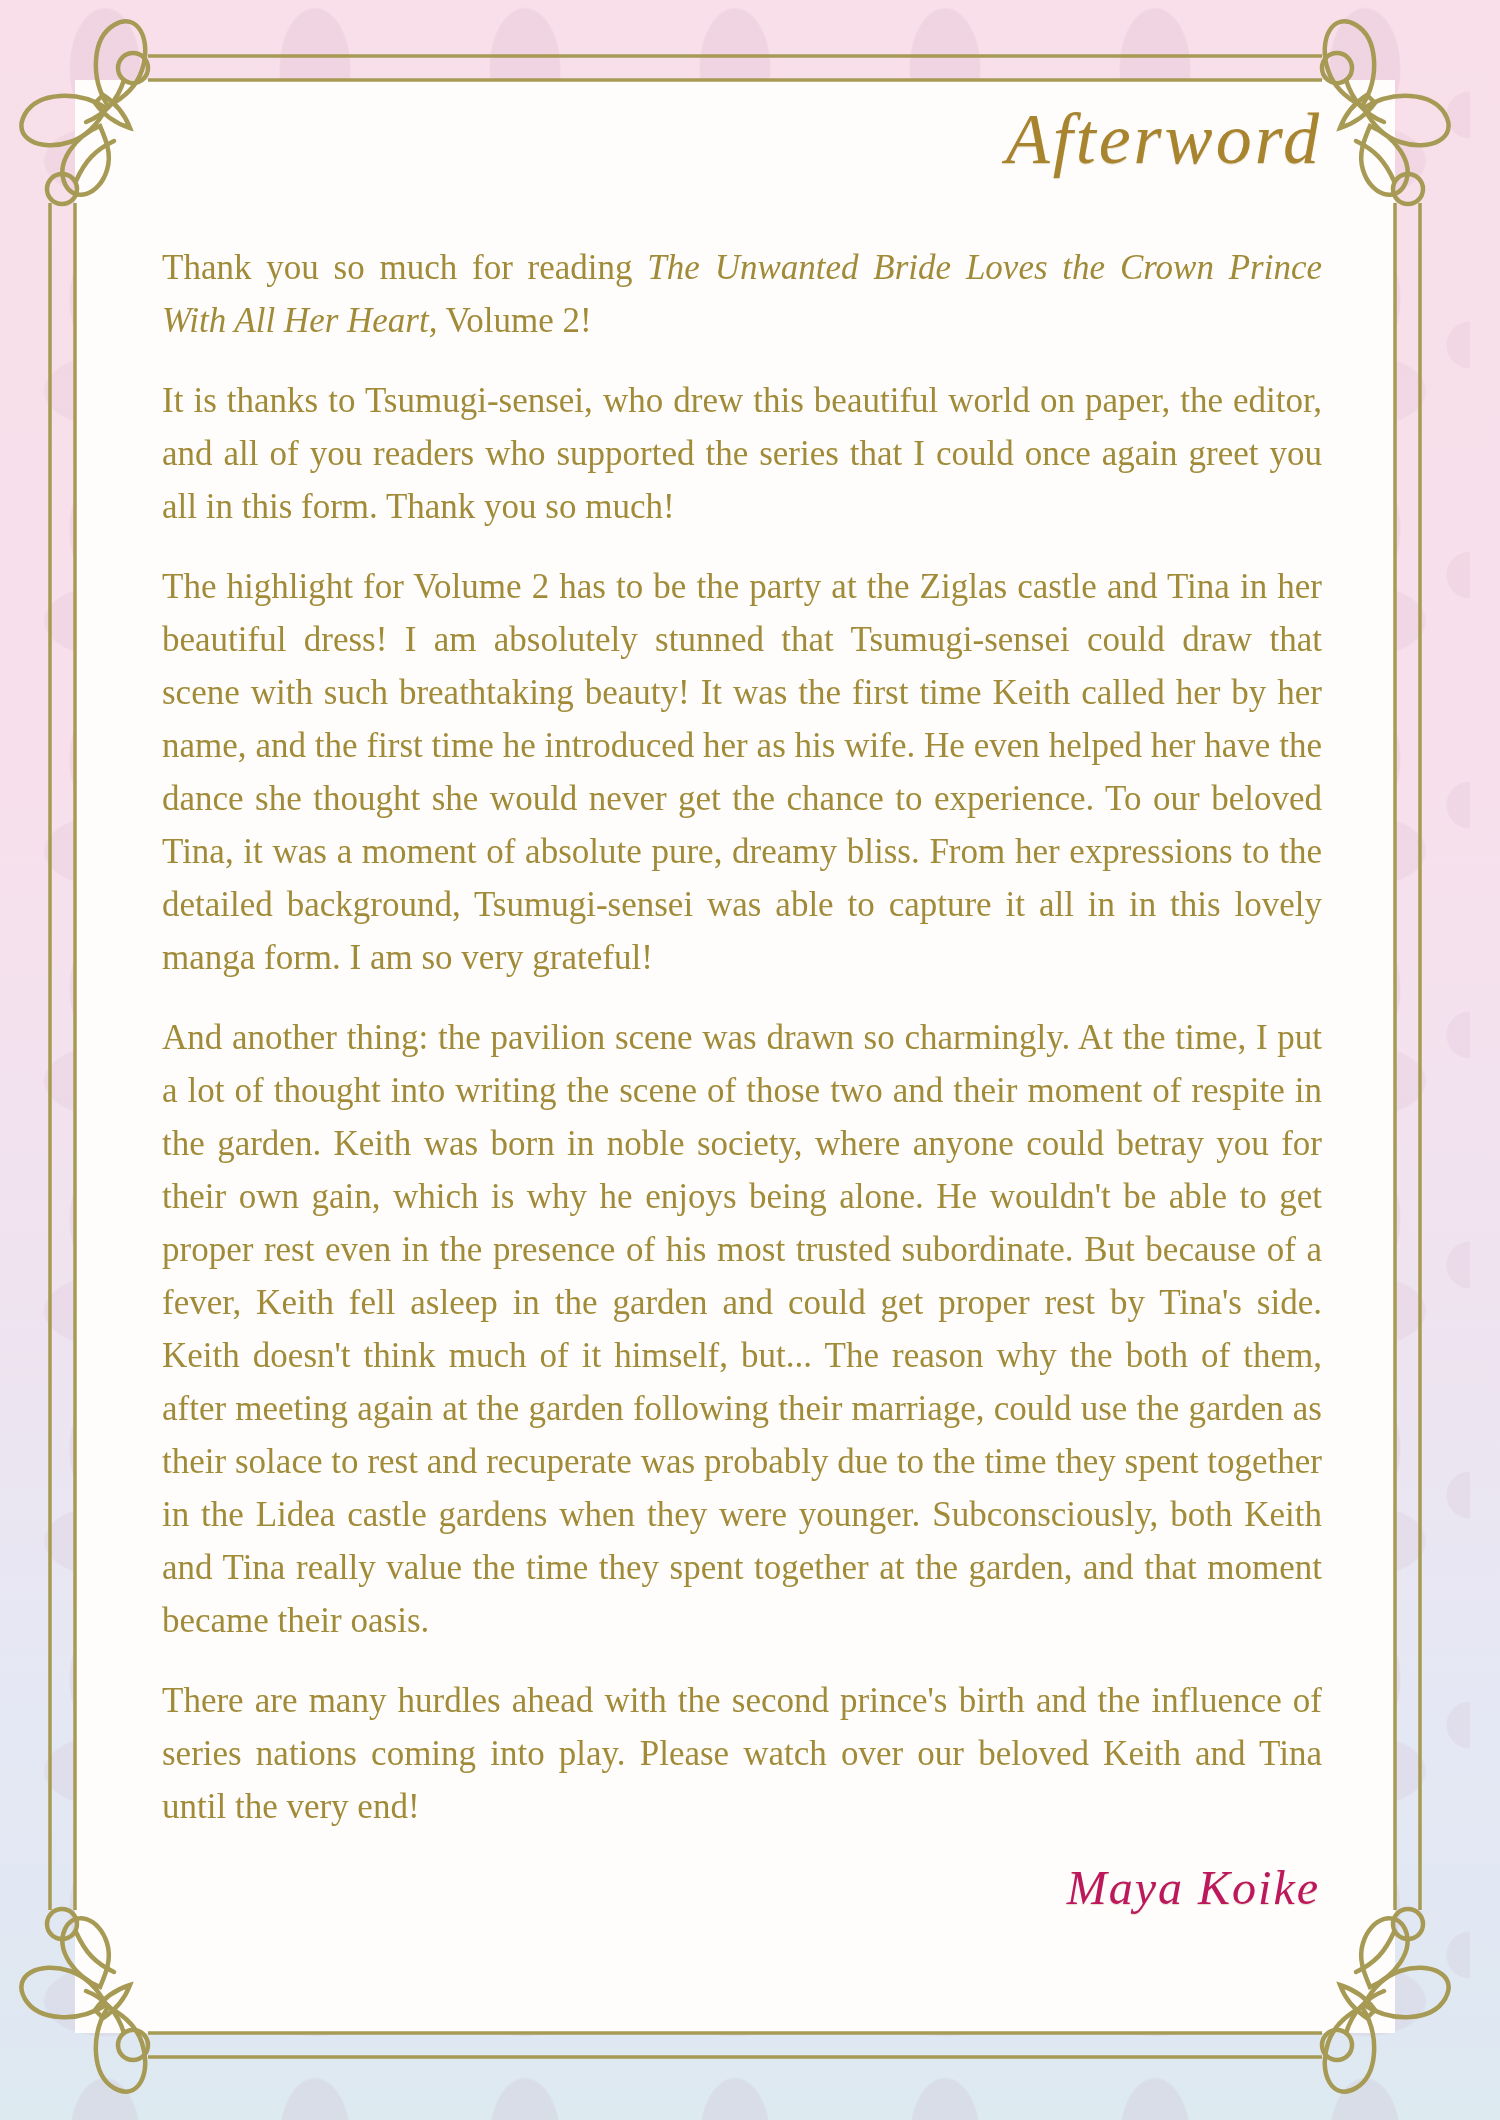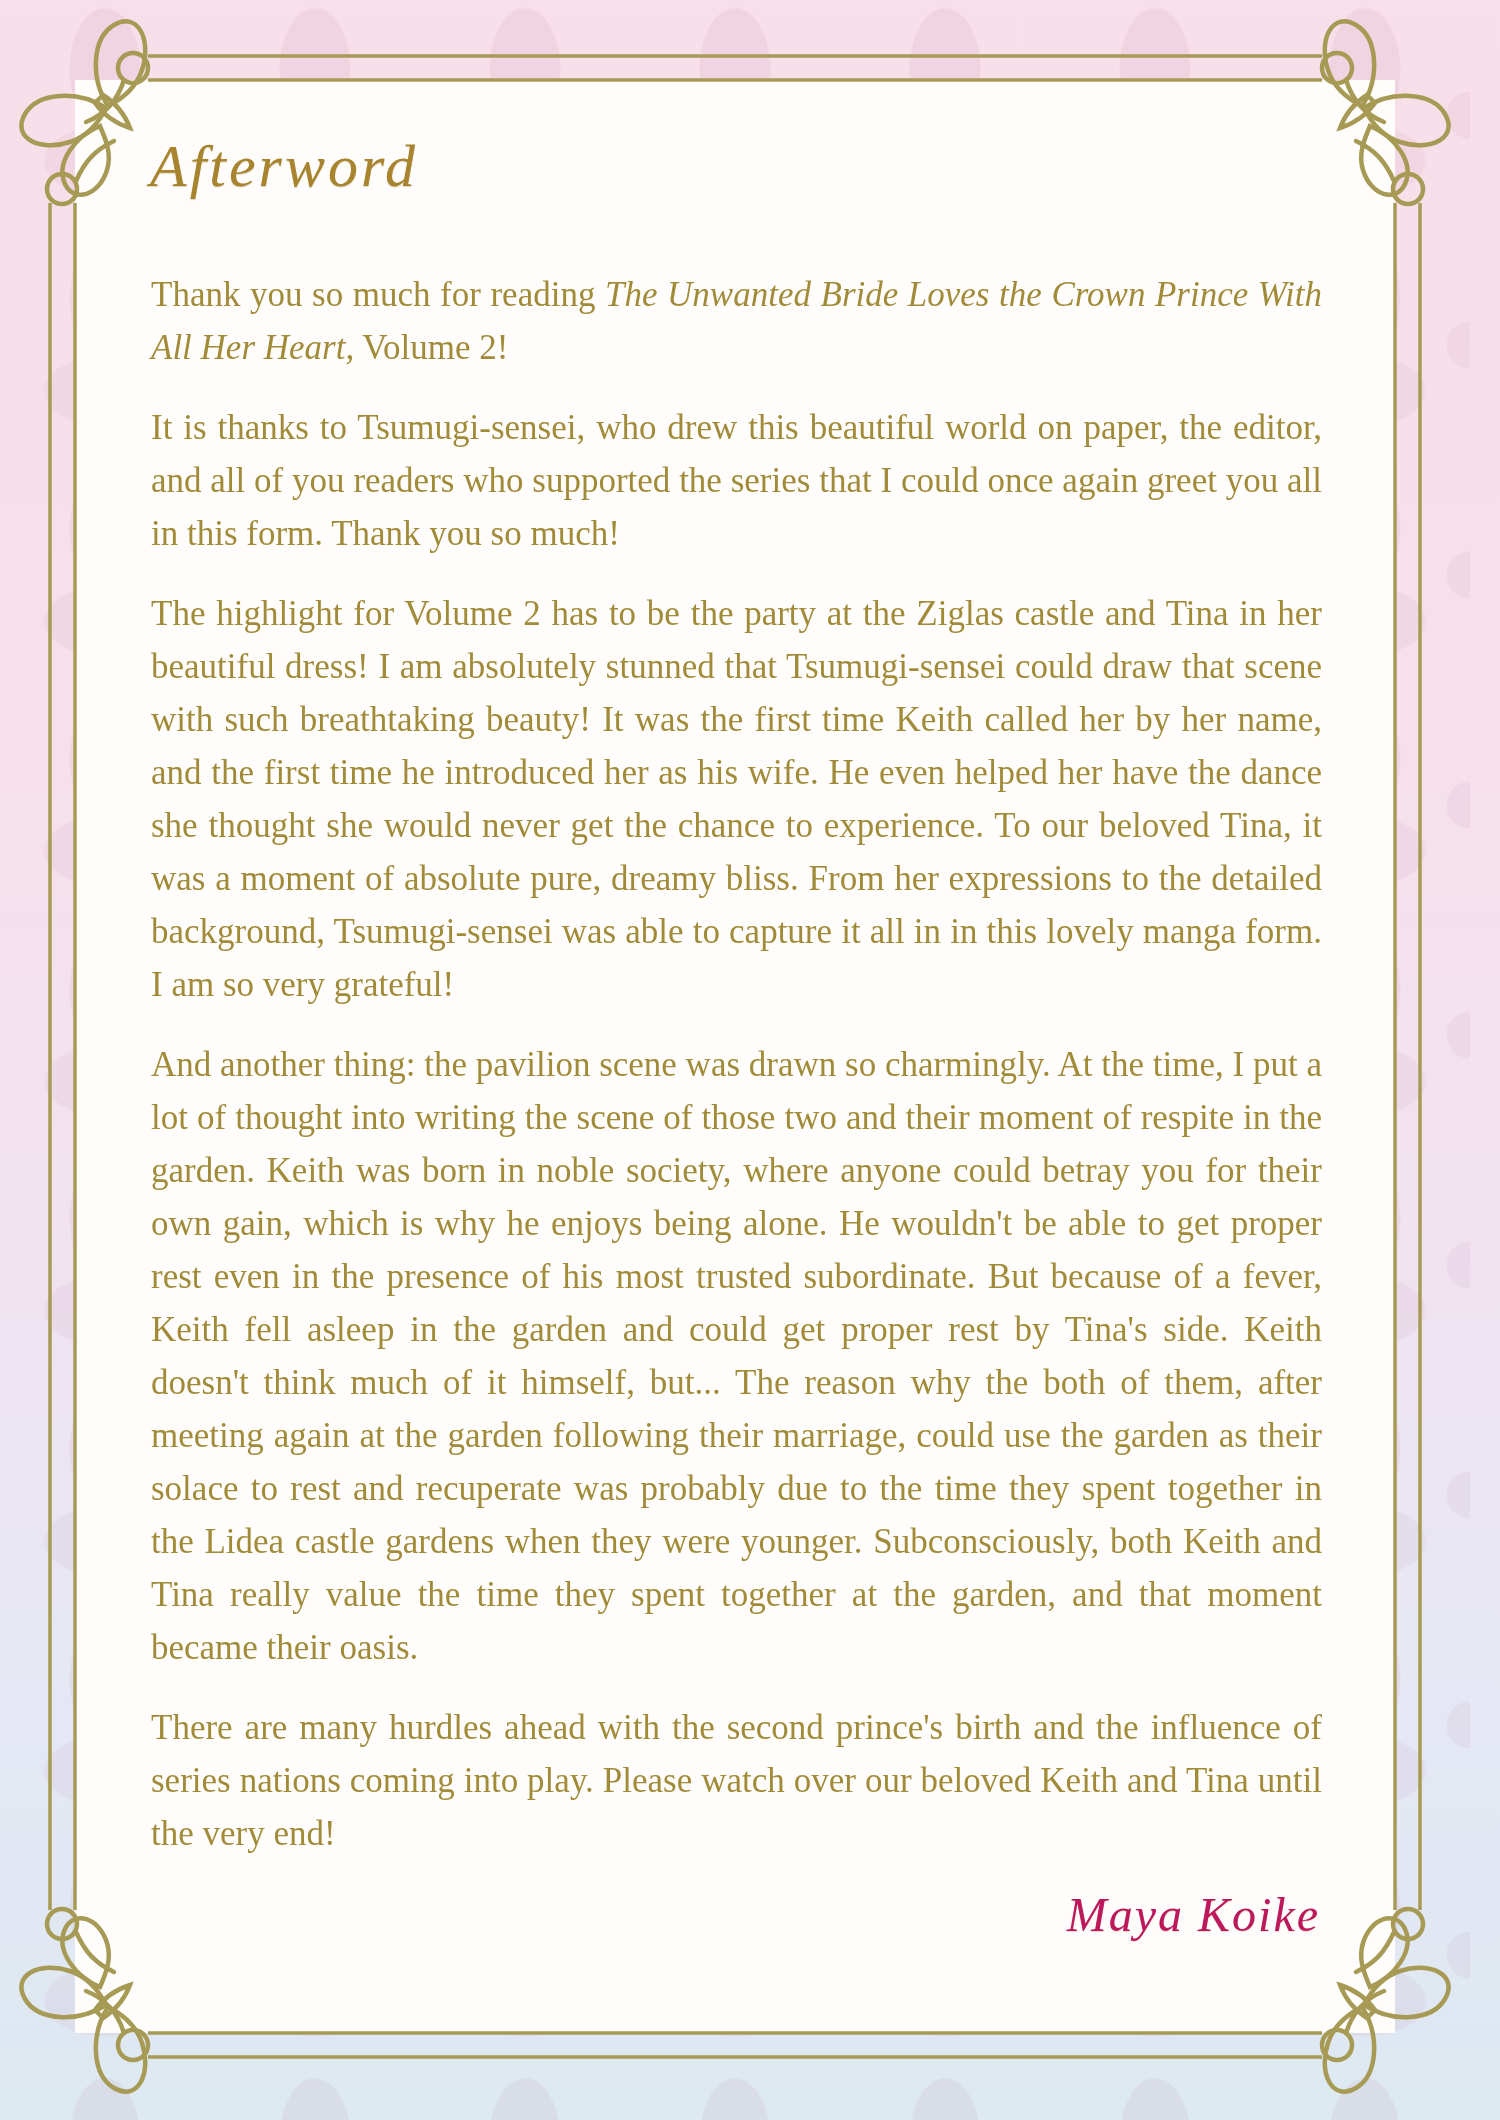--- a/index.html
+++ b/index.html
@@ -32,33 +32,33 @@
     height: 2120px;
     display: block;
   }
   .content {
     position: absolute;
     left: 150px;
     top: 0;
     width: 1172px;
   }
   .title {
-    margin-top: 110px;
+    margin-top: 83px;
     margin-bottom: 40px;
     height: 118px;
-    text-align: left;
+    text-align: right;
     font-style: italic;
-    font-size: 60px;
+    font-size: 72px;
     line-height: 112px;
     letter-spacing: 3px;
     color: #a8842e;
     text-shadow: 0 1px 1px rgba(125, 90, 20, 0.25);
   }
   .body-text p {
-    margin: 0 0 27px 1px;
+    margin: 0 0 27px 12px;
     font-size: 35px;
     line-height: 53px;
     color: #a18b38;
     text-align: justify;
   }
   .body-text p .book-title {
     font-style: italic;
   }
   .signature {
     margin-top: 20px;

